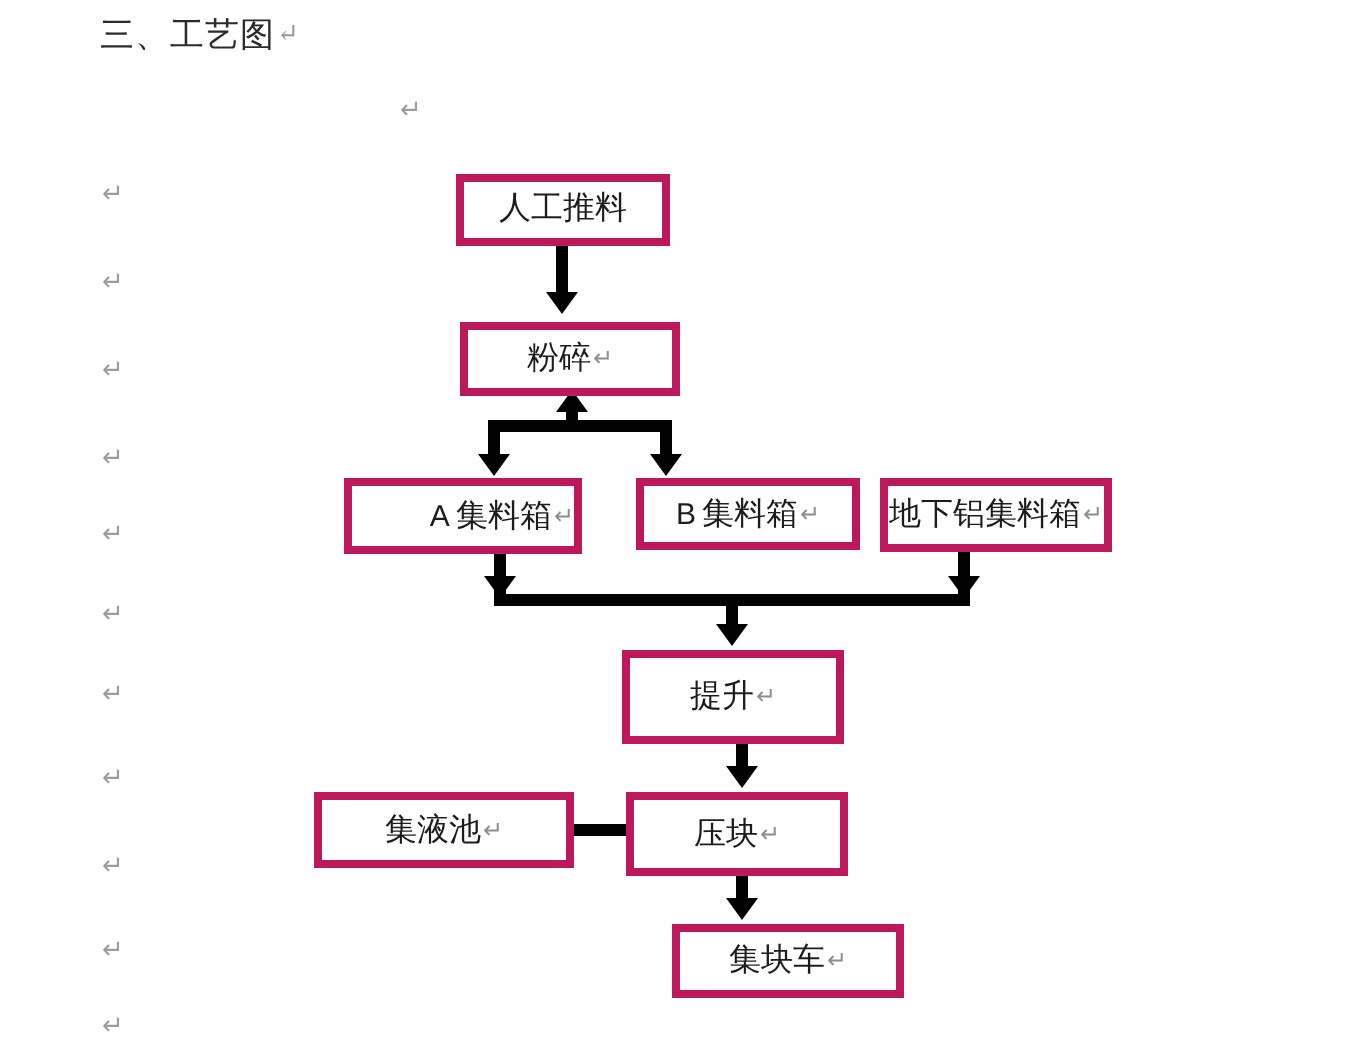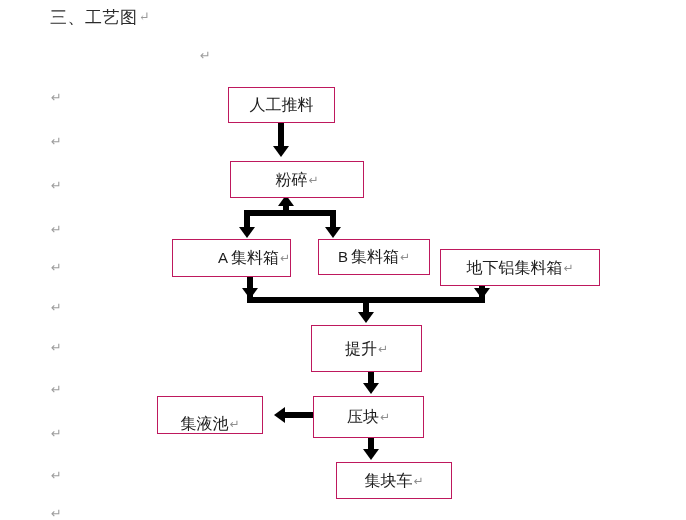--- a/index.html
+++ b/index.html
@@ -49,21 +49,21 @@
     font-size: 13px;
     line-height: 13px;
     color: #9d9d9d;
     user-select: none;
   }
 
   
   .node {
     position: absolute;
     box-sizing: border-box;
-    border: 1px solid #be185d;
+    border: 4px solid #be185d;
     background: #ffffff;
     display: flex;
     align-items: center;
     justify-content: center;
     font-size: 16px;
     line-height: 18px;
     color: #1c1c1c;
     white-space: nowrap;
     z-index: 3;
   }
@@ -167,36 +167,36 @@
     <div class="arrow-head arrow-left" style="left:274px; top:407px;"></div>
 
     <div class="conn vline" style="left:368px; top:434px; height:17px;"></div>
     <div class="arrow-head arrow-down" style="left:363px; top:449px;"></div>
   </div>
 
   <div id="nodes">
       <div class="node" style="left: 228px; top: 87px; width: 107px; height: 36px;">
         <span><span>人工推料</span></span>
       </div>
-      <div class="node" style="left: 230px; top: 161px; width: 134px; height: 37px;">
+      <div class="node" style="left: 230px; top: 161px; width: 110px; height: 37px;">
         <span><span>粉碎</span><span class="pilcrow">↵</span></span>
       </div>
       <div class="node" style="left: 172px; top: 239px; width: 119px; height: 38px; justify-content: flex-end;">
         <span><span class="lead">A</span><span>集料箱</span><span class="pilcrow">↵</span></span>
       </div>
       <div class="node" style="left: 318px; top: 239px; width: 112px; height: 36px;">
         <span><span class="lead">B</span><span>集料箱</span><span class="pilcrow">↵</span></span>
       </div>
-      <div class="node" style="left: 440px; top: 249px; width: 160px; height: 37px;">
+      <div class="node" style="left: 440px; top: 239px; width: 116px; height: 37px;">
         <span><span>地下铝集料箱</span><span class="pilcrow">↵</span></span>
       </div>
       <div class="node" style="left: 311px; top: 325px; width: 111px; height: 47px;">
         <span><span>提升</span><span class="pilcrow">↵</span></span>
       </div>
-      <div class="node" style="left: 157px; top: 396px; width: 106px; height: 38px; align-items: flex-end;">
+      <div class="node" style="left: 157px; top: 396px; width: 130px; height: 38px;">
         <span><span>集液池</span><span class="pilcrow">↵</span></span>
       </div>
       <div class="node" style="left: 313px; top: 396px; width: 111px; height: 42px;">
         <span><span>压块</span><span class="pilcrow">↵</span></span>
       </div>
       <div class="node" style="left: 312px; top: 462px; width: 116px; height: 37px; margin-left: 24px;">
         <span><span>集块车</span><span class="pilcrow">↵</span></span>
       </div>
     </div>
 

